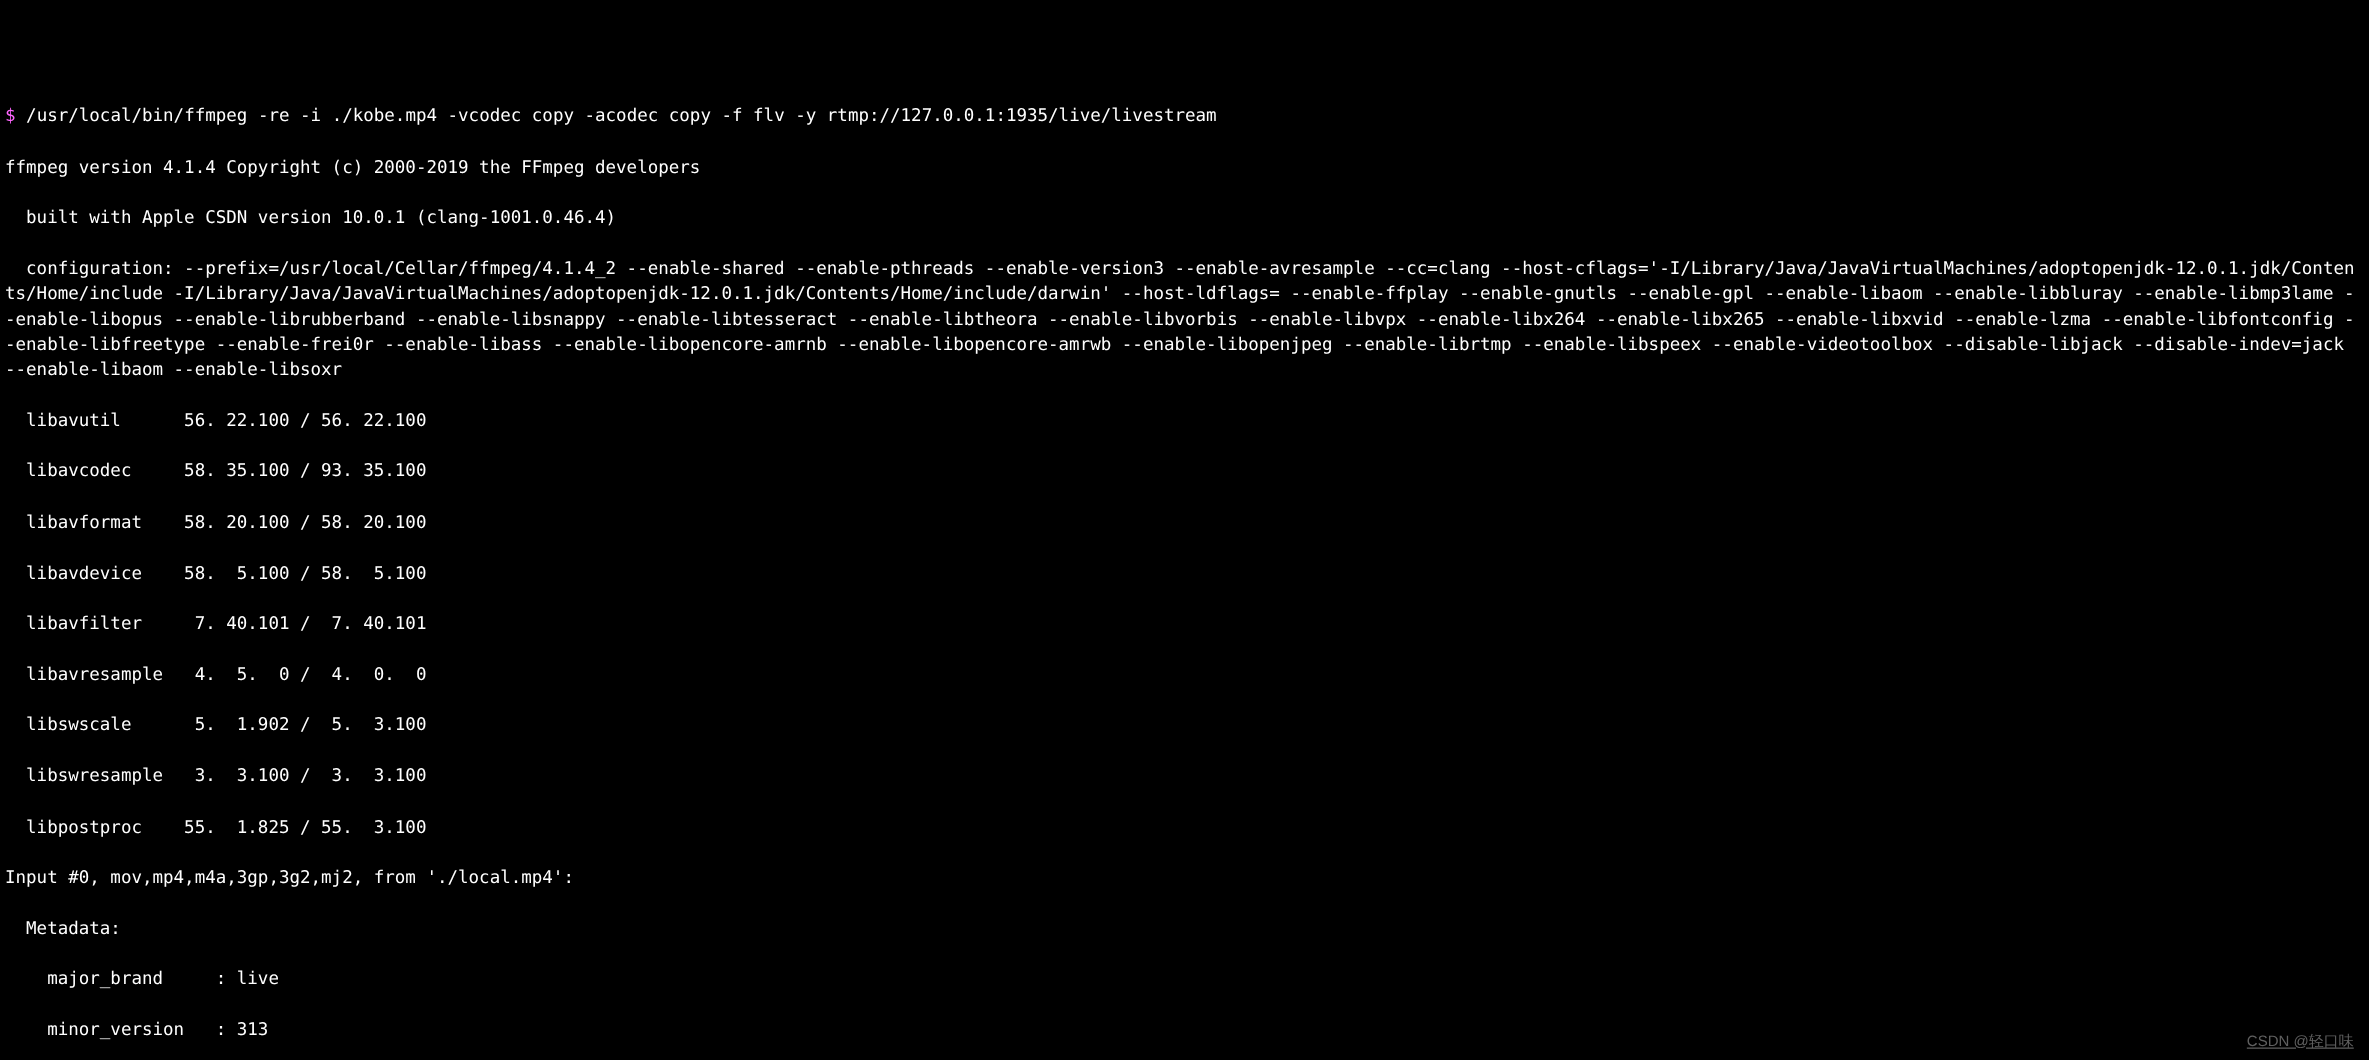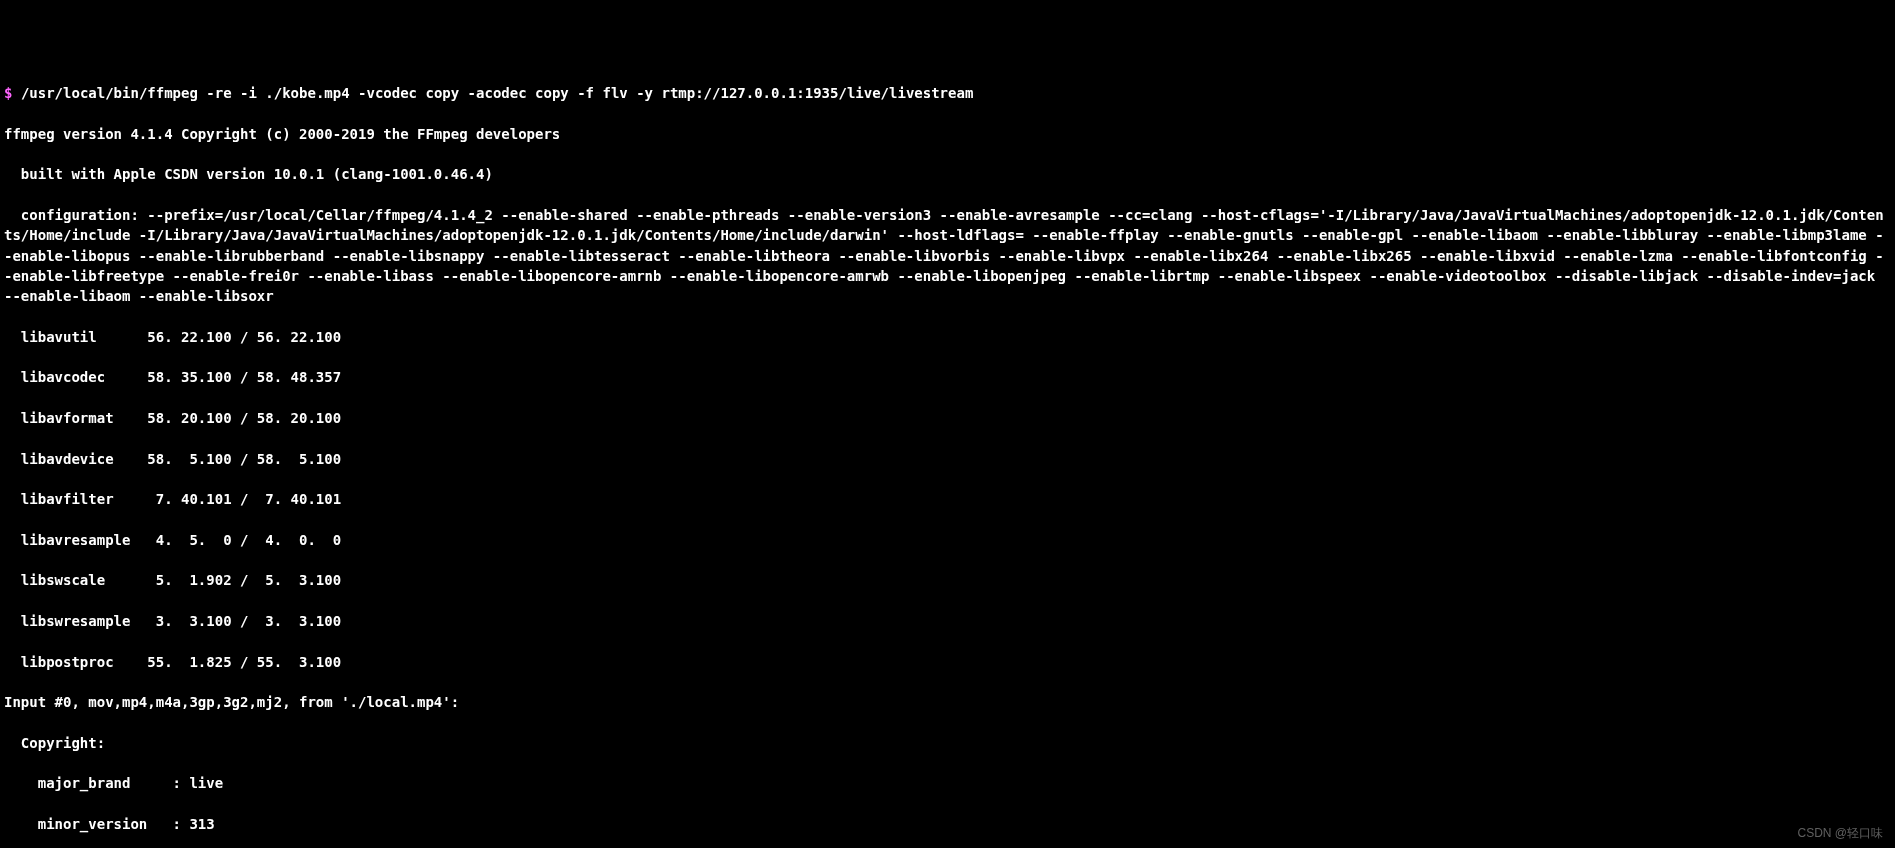--- a/index.html
+++ b/index.html
@@ -12,52 +12,53 @@
     white-space: pre-wrap;
     word-break: break-all;
     padding: 2px 4px;
     width: 1895px;
     height: 848px;
     overflow: hidden;
     position: relative;
   }
   .prompt { color: #ff66ff; }
   .cmd    { color: #fff; }
-  .line   { display: block; font-weight: bold; }
+  .line   { display: block; }
   .watermark {
     position: absolute;
     right: 12px;
     bottom: 6px;
     color: #888;
     font-size: 12px;
     font-family: sans-serif;
     opacity: .7;
     white-space: nowrap;
+    text-decoration: underline;
   }
 </style>
 </head>
 <body>
 
 
 
 <span class="line"><span class="prompt">$</span> <span class="cmd">/usr/local/bin/ffmpeg -re -i ./kobe.mp4 -vcodec copy -acodec copy -f flv -y rtmp://127.0.0.1:1935/live/livestream</span></span>
 <span class="line">ffmpeg version 4.1.4 Copyright (c) 2000-2019 the FFmpeg developers</span>
 <span class="line">  built with Apple CSDN version 10.0.1 (clang-1001.0.46.4)</span>
 <span class="line">  configuration: --prefix=/usr/local/Cellar/ffmpeg/4.1.4_2 --enable-shared --enable-pthreads --enable-version3 --enable-avresample --cc=clang --host-cflags='-I/Library/Java/JavaVirtualMachines/adoptopenjdk-12.0.1.jdk/Contents/Home/include -I/Library/Java/JavaVirtualMachines/adoptopenjdk-12.0.1.jdk/Contents/Home/include/darwin' --host-ldflags= --enable-ffplay --enable-gnutls --enable-gpl --enable-libaom --enable-libbluray --enable-libmp3lame --enable-libopus --enable-librubberband --enable-libsnappy --enable-libtesseract --enable-libtheora --enable-libvorbis --enable-libvpx --enable-libx264 --enable-libx265 --enable-libxvid --enable-lzma --enable-libfontconfig --enable-libfreetype --enable-frei0r --enable-libass --enable-libopencore-amrnb --enable-libopencore-amrwb --enable-libopenjpeg --enable-librtmp --enable-libspeex --enable-videotoolbox --disable-libjack --disable-indev=jack --enable-libaom --enable-libsoxr</span>
 <span class="line">  libavutil      56. 22.100 / 56. 22.100</span>
-<span class="line">  libavcodec     58. 35.100 / 58. 48.357</span>
+<span class="line">  libavcodec     58. 35.100 / 93. 35.100</span>
 <span class="line">  libavformat    58. 20.100 / 58. 20.100</span>
 <span class="line">  libavdevice    58.  5.100 / 58.  5.100</span>
 <span class="line">  libavfilter     7. 40.101 /  7. 40.101</span>
 <span class="line">  libavresample   4.  5.  0 /  4.  0.  0</span>
 <span class="line">  libswscale      5.  1.902 /  5.  3.100</span>
 <span class="line">  libswresample   3.  3.100 /  3.  3.100</span>
 <span class="line">  libpostproc    55.  1.825 / 55.  3.100</span>
 <span class="line">Input #0, mov,mp4,m4a,3gp,3g2,mj2, from './local.mp4':</span>
-<span class="line">  Copyright:</span>
+<span class="line">  Metadata:</span>
 <span class="line">    major_brand     : live</span>
 <span class="line">    minor_version   : 313</span>
 
 
 
 
 
 
 
 

